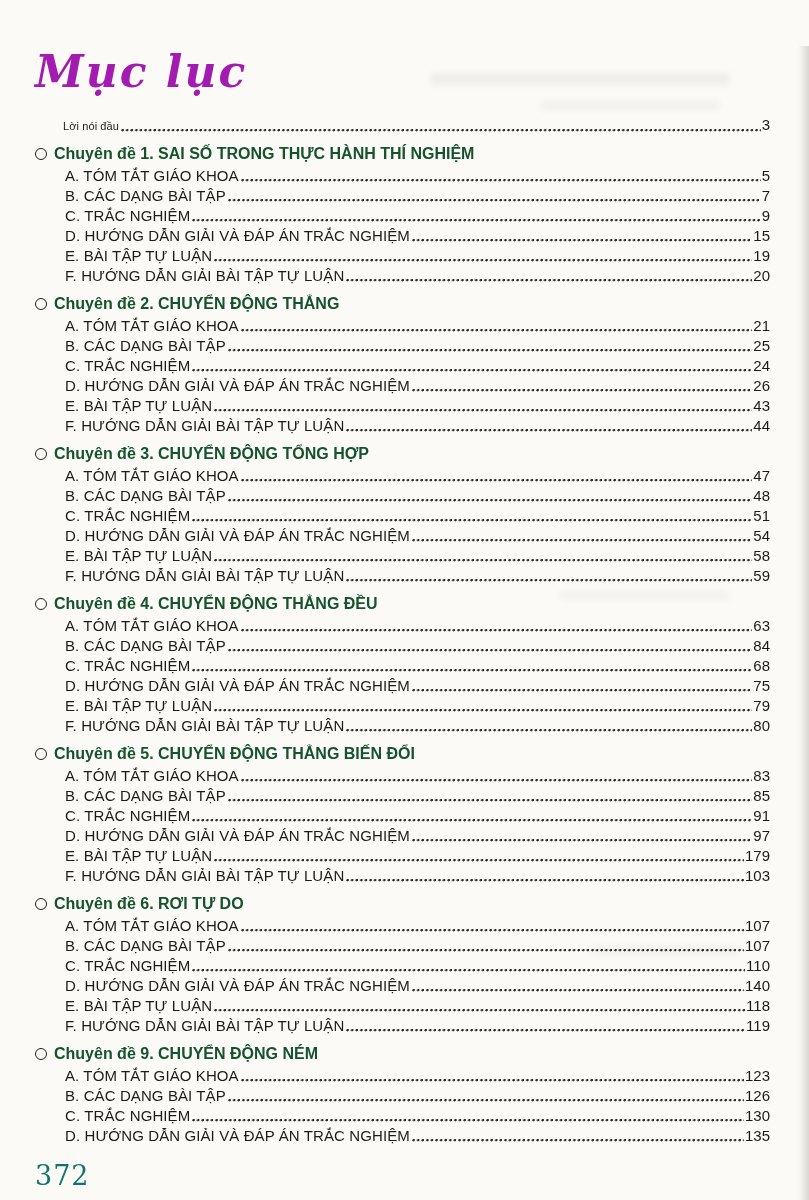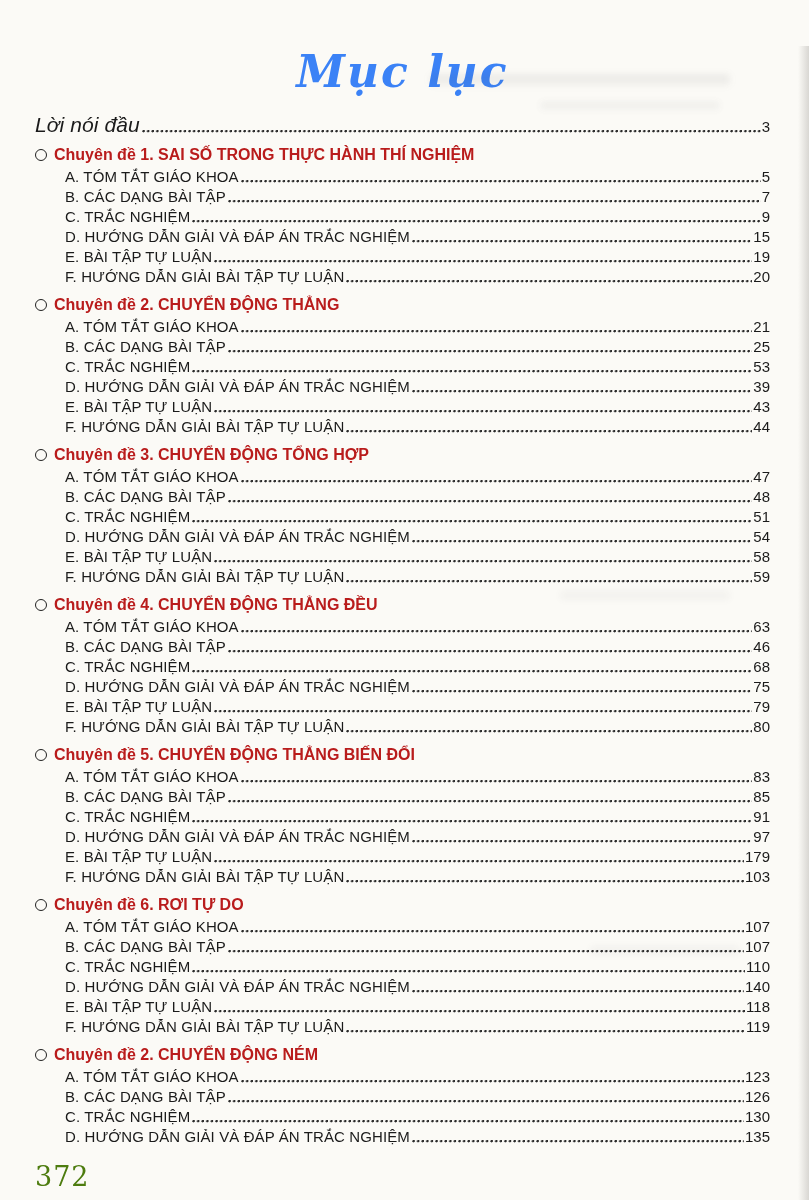--- a/index.html
+++ b/index.html
@@ -27,78 +27,78 @@
     background: linear-gradient(to bottom, rgba(90,90,95,0.10), rgba(90,90,95,0.05));
     filter: blur(3px); border-radius: 4px;
   }
   .ghost.g1 { left: 430px; top: 28px;  width: 300px; height: 12px; }
   .ghost.g2 { left: 540px; top: 55px;  width: 180px; height: 10px; opacity: .7; }
   .ghost.g3 { left: 560px; top: 545px; width: 170px; height: 10px; opacity: .6; }
   .ghost.g4 { left: 590px; top: 900px; width: 150px; height: 10px; opacity: .6; }
 
   .title {
     margin: 46px 0 18px 0;
-    text-align: center;
+    text-align: left;
     font-family: "DejaVu Serif", serif;
     font-style: italic;
     font-weight: bold;
     font-size: 44px;
     letter-spacing: 2px;
-    color: #3b82f6;
+    color: #a21caf;
   }
   .row {
     display: flex;
     align-items: baseline;
     line-height: 20px;
     font-size: 15px;
     white-space: nowrap;
   }
   .row .label { flex: 0 0 auto; letter-spacing: 0.1px; }
   .preface .label {
-    font-style: italic;
-    font-size: 21px;
+    font-size: 11px;
+    margin-left: 28px;
   }
   .dots {
     flex: 1 1 auto;
     align-self: flex-end;
     height: 5px;
     margin: 0 1px 3px 2px;
     background-image: radial-gradient(circle at 1.6px 2.2px, #2a2a2a 1.05px, rgba(0,0,0,0) 1.5px);
     background-size: 4.6px 5px;
     background-repeat: repeat-x;
   }
   .pagenum { flex: 0 0 auto; font-size: 15px; }
 
   .section { margin-top: 8px; }
   .section-header {
     display: flex;
     align-items: center;
     line-height: 20px;
     margin-bottom: 2px;
     font-weight: bold;
     font-size: 16px;
-    color: #b91c1c;
+    color: #14532d;
     white-space: nowrap;
   }
   .bullet {
     display: inline-block;
     width: 12px; height: 12px;
     border: 1.6px solid #222;
     border-radius: 50%;
     margin-right: 7px;
     flex: 0 0 auto;
   }
   .items { padding-left: 30px; }
   .preface { margin-top: 2px; }
 
   .footer-folio {
     margin-top: 14px;
     font-family: "DejaVu Serif", serif;
     font-size: 27px;
-    color: #4d7c0f;
+    color: #0f766e;
     letter-spacing: 1px;
   }
 </style>
 </head>
 <body>
 
 <div class="page">
   <div class="ghost g1"></div>
   <div class="ghost g2"></div>
   <div class="ghost g3"></div>
@@ -171,27 +171,27 @@
 
   <div class="row item">
     <span class="label">B. CÁC DẠNG BÀI TẬP</span>
     <span class="dots"></span>
     <span class="pagenum">25</span>
   </div>
 
   <div class="row item">
     <span class="label">C. TRẮC NGHIỆM</span>
     <span class="dots"></span>
-    <span class="pagenum">53</span>
-  </div>
-
-  <div class="row item">
-    <span class="label">D. HƯỚNG DẪN GIẢI VÀ ĐÁP ÁN TRẮC NGHIỆM</span>
-    <span class="dots"></span>
-    <span class="pagenum">39</span>
+    <span class="pagenum">24</span>
+  </div>
+
+  <div class="row item">
+    <span class="label">D. HƯỚNG DẪN GIẢI VÀ ĐÁP ÁN TRẮC NGHIỆM</span>
+    <span class="dots"></span>
+    <span class="pagenum">26</span>
   </div>
 
   <div class="row item">
     <span class="label">E. BÀI TẬP TỰ LUẬN</span>
     <span class="dots"></span>
     <span class="pagenum">43</span>
   </div>
 
   <div class="row item">
     <span class="label">F. HƯỚNG DẪN GIẢI BÀI TẬP TỰ LUẬN</span>
@@ -253,21 +253,21 @@
     <div class="items">
   <div class="row item">
     <span class="label">A. TÓM TẮT GIÁO KHOA</span>
     <span class="dots"></span>
     <span class="pagenum">63</span>
   </div>
 
   <div class="row item">
     <span class="label">B. CÁC DẠNG BÀI TẬP</span>
     <span class="dots"></span>
-    <span class="pagenum">46</span>
+    <span class="pagenum">84</span>
   </div>
 
   <div class="row item">
     <span class="label">C. TRẮC NGHIỆM</span>
     <span class="dots"></span>
     <span class="pagenum">68</span>
   </div>
 
   <div class="row item">
     <span class="label">D. HƯỚNG DẪN GIẢI VÀ ĐÁP ÁN TRẮC NGHIỆM</span>
@@ -373,21 +373,21 @@
     <span class="label">F. HƯỚNG DẪN GIẢI BÀI TẬP TỰ LUẬN</span>
     <span class="dots"></span>
     <span class="pagenum">119</span>
   </div>
 </div>
   </div>
 
   <div class="section">
     <div class="section-header">
       <span class="bullet"></span>
-      <span class="section-title">Chuyên đề 2. CHUYỂN ĐỘNG NÉM</span>
+      <span class="section-title">Chuyên đề 9. CHUYỂN ĐỘNG NÉM</span>
     </div>
     <div class="items">
   <div class="row item">
     <span class="label">A. TÓM TẮT GIÁO KHOA</span>
     <span class="dots"></span>
     <span class="pagenum">123</span>
   </div>
 
   <div class="row item">
     <span class="label">B. CÁC DẠNG BÀI TẬP</span>

